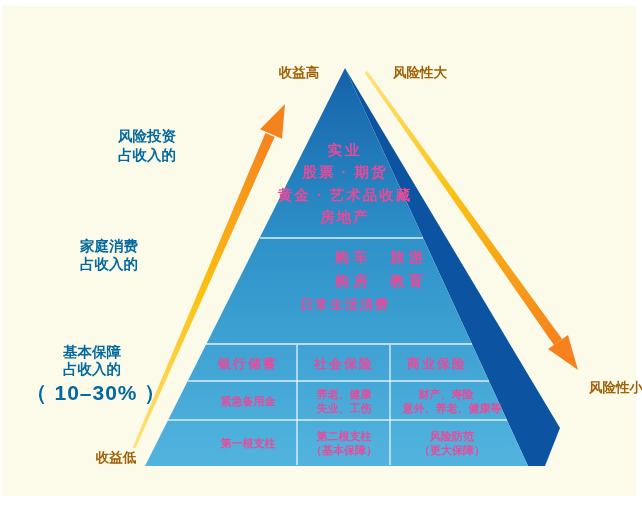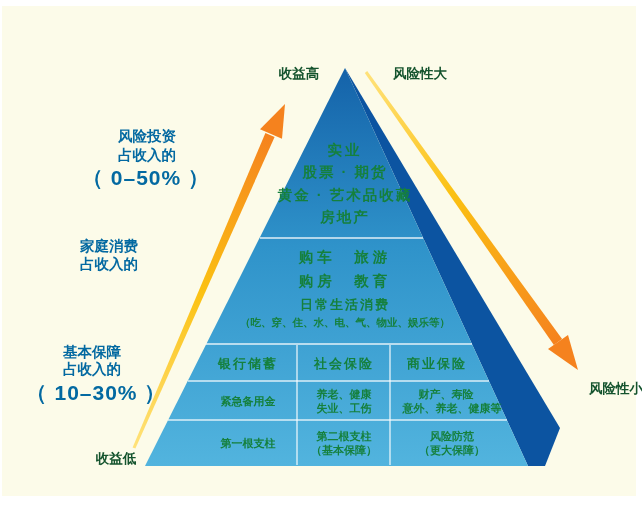--- a/index.html
+++ b/index.html
@@ -5,32 +5,32 @@
   html,body{margin:0;padding:0;}
   body{background:#ffffff;font-family:"Liberation Sans","DejaVu Sans",sans-serif;}
   #stage{
     position:relative;width:642px;height:507px;background:#ffffff;overflow:hidden;
   }
   #diagram-svg{position:absolute;left:0;top:0;}
   .t{
     position:absolute;transform:translate(-50%,-50%);
     white-space:nowrap;font-weight:700;line-height:1;
   }
-  .org{color:#14532d;}
+  .org{color:#a16207;font-family:Liberation Mono, monospace;}
   .blu{color:#0369a1;}
-  .wht{color:#15803d;}
+  .wht{color:#ec4899;}
   .s13{font-size:13.5px;}
   .s14{font-size:14.5px;}
   .s21{font-size:21px;letter-spacing:1px;}
   .s12{font-size:13px;}
   .s11{font-size:11px;font-weight:600;}
   .s10{font-size:10.5px;font-weight:600;}
   .ls2{letter-spacing:2px;}
   .ls3{letter-spacing:3px;}
-  .ls4{letter-spacing:4px;}
+  .ls4{letter-spacing:4px;margin-left:36px;}
 </style>
 </head>
 <body>
 
 <div id="stage">
 
   <svg id="diagram-svg" width="642" height="507" viewBox="0 0 642 507">
     <defs>
       <linearGradient id="gradFace" gradientUnits="userSpaceOnUse" x1="0" y1="68" x2="0" y2="466">
         <stop offset="0" stop-color="#1462a9"></stop>
@@ -69,38 +69,36 @@
     <polygon points="578,370 548,349 568,335" fill="#f5821e"></polygon>
   </svg>
 
   <div class="t org s13" style="left:299px;top:74px">收益高</div>
   <div class="t org s13" style="left:420px;top:74px">风险性大</div>
   <div class="t org s13" style="left:616px;top:389px">风险性小</div>
   <div class="t org s13" style="left:116px;top:459px">收益低</div>
 
   <div class="t blu s14" style="left:147px;top:136px">风险投资</div>
   <div class="t blu s14" style="left:147px;top:155px">占收入的</div>
-  <div class="t blu s21" style="left:146px;top:177px">（ 0–50% ）</div>
 
   <div class="t blu s14" style="left:109px;top:246px">家庭消费</div>
   <div class="t blu s14" style="left:109px;top:264px">占收入的</div>
 
   <div class="t blu s14" style="left:92px;top:352px">基本保障</div>
   <div class="t blu s14" style="left:92px;top:369px">占收入的</div>
   <div class="t blu s21" style="left:96px;top:392px">（ 10–30% ）</div>
 
   <div class="t wht s14 ls3" style="left:345px;top:150px">实业</div>
   <div class="t wht s14 ls2" style="left:345px;top:172px">股票 · 期货</div>
   <div class="t wht s14 ls2" style="left:345px;top:195px">黄金 · 艺术品收藏</div>
   <div class="t wht s14 ls2" style="left:345px;top:217px">房地产</div>
 
   <div class="t wht s14 ls4" style="left:345px;top:257px">购车　旅游</div>
   <div class="t wht s14 ls4" style="left:345px;top:281px">购房　教育</div>
   <div class="t wht s12 ls2" style="left:345px;top:304px">日常生活消费</div>
-  <div class="t wht s10" style="left:345px;top:322px">（吃、穿、住、水、电、气、物业、娱乐等）</div>
 
   <div class="t wht s12 ls2" style="left:248px;top:363px">银行储蓄</div>
   <div class="t wht s12 ls2" style="left:344px;top:363px">社会保险</div>
   <div class="t wht s12 ls2" style="left:437px;top:363px">商业保险</div>
 
   <div class="t wht s11" style="left:248px;top:401px">紧急备用金</div>
   <div class="t wht s11" style="left:344px;top:394px">养老、健康</div>
   <div class="t wht s11" style="left:344px;top:408px">失业、工伤</div>
   <div class="t wht s11" style="left:446px;top:394px">财产、寿险</div>
   <div class="t wht s11" style="left:452px;top:408px">意外、养老、健康等</div>

